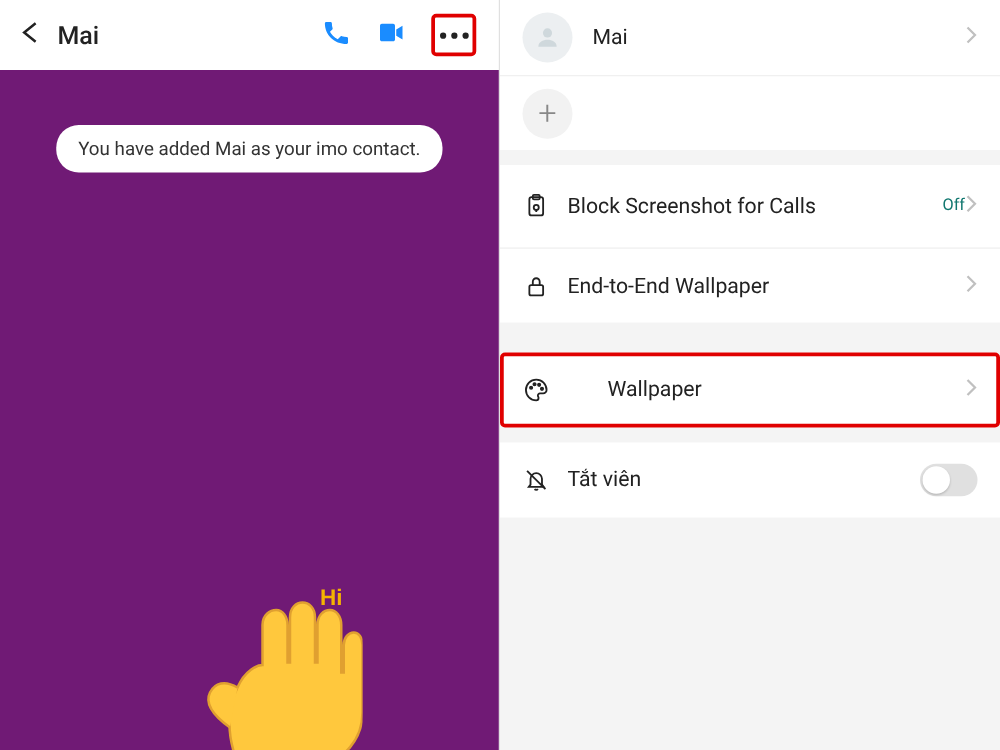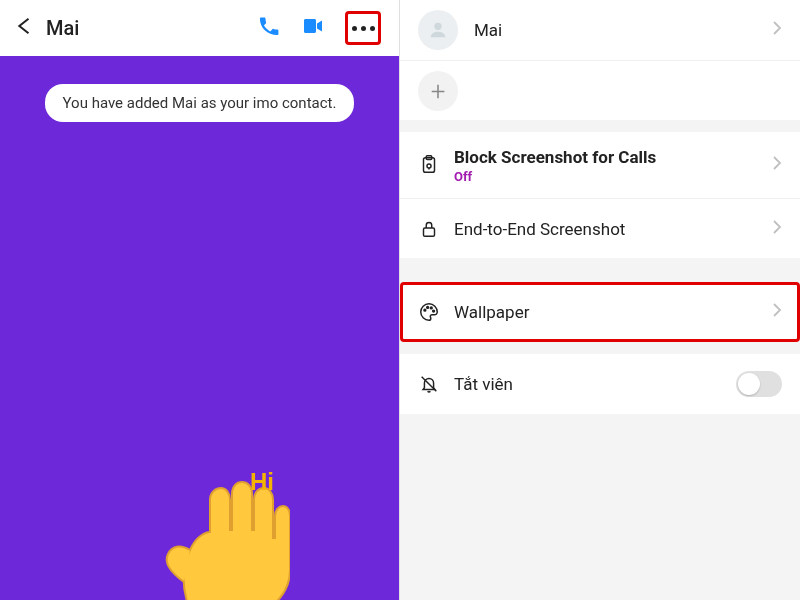--- a/index.html
+++ b/index.html
@@ -58,25 +58,25 @@
       width: 5px; height: 5px;
       border-radius: 50%;
       background: #222;
     }
     .highlight-red {
       border: 3px solid #e00000;
       border-radius: 4px;
     }
     .chat-body {
       flex: 1;
-      background: #6d28d9;
+      background: #701a75;
       display: flex;
       flex-direction: column;
       align-items: center;
-      padding-top: 28px;
+      padding-top: 44px;
       position: relative;
     }
     .system-bubble {
       background: #fff;
       border-radius: 18px;
       padding: 10px 18px;
       font-size: 15px;
       color: #333;
     }
     .sticker {
@@ -85,21 +85,21 @@
       left: 150px;
       width: 140px;
       height: 140px;
     }
     .sticker .hi-label {
       position: absolute;
       top: -2px;
       right: 16px;
       color: #f5b301;
       font-weight: 700;
-      font-size: 24px;
+      font-size: 18px;
       font-family: "Comic Sans MS", cursive, sans-serif;
     }
 
     
     .right {
       width: 400px;
       height: 600px;
       overflow: hidden;
       background: #f4f4f4;
       display: flex;
@@ -145,24 +145,24 @@
       color: #888;
       font-size: 26px;
       font-weight: 300;
       line-height: 1;
     }
     .row .label-main {
       font-size: 17px;
       color: #222;
       flex: 1;
     }
-    .row .label-stack { flex:1; display:flex; flex-direction:column;font-weight:bold; }
+    .row .label-stack { flex:1; display:flex; flex-direction:row; }
     .row .label-sub {
       font-size: 13px;
-      color: #a21caf;
+      color: #0f766e;
       margin-top: 2px;
     }
     .chevron svg {
       width: 10px; height: 16px;
       stroke: #c0c0c0;
       fill: none;
     }
     .toggle {
       width: 46px; height: 26px;
       border-radius: 13px;
@@ -175,20 +175,21 @@
       background: #fff;
       position: absolute;
       left: 2px; top: 2px;
       box-shadow: 0 1px 2px rgba(0,0,0,.2);
     }
     .row.hl-wallpaper {
       outline: 3px solid #e00000;
       outline-offset: -3px;
       border-radius: 4px;
       z-index: 2;
+      gap: 32px;
     }
     .icon-outline { fill:none; stroke:#222; stroke-width:1.6; }
   </style>
 </head>
 <body>
 
 <div class="left">
   <div class="chat-header">
     <div class="back-icon">
       <svg viewBox="0 0 24 24" stroke-width="2.2" fill="none">
@@ -273,21 +274,21 @@
         </svg></div>
   </div>
 
   <div class="row">
     <div class="leading">
       <svg viewBox="0 0 24 24" class="icon-outline">
           <rect x="6" y="11" width="12" height="9" rx="1.5"></rect>
           <path d="M9 11 V8 a3 3 0 0 1 6 0 V11"></path>
         </svg>
     </div>
-    <div class="label-main">End-to-End Screenshot</div>
+    <div class="label-main">End-to-End Wallpaper</div>
     <div class="chevron"><svg viewBox="0 0 10 16" stroke-width="1.8">
           <path d="M2 2 L8 8 L2 14"></path>
         </svg></div>
   </div>
 
   <div class="section-gap"></div>
 
 
 
   <div class="section-gap"></div>

